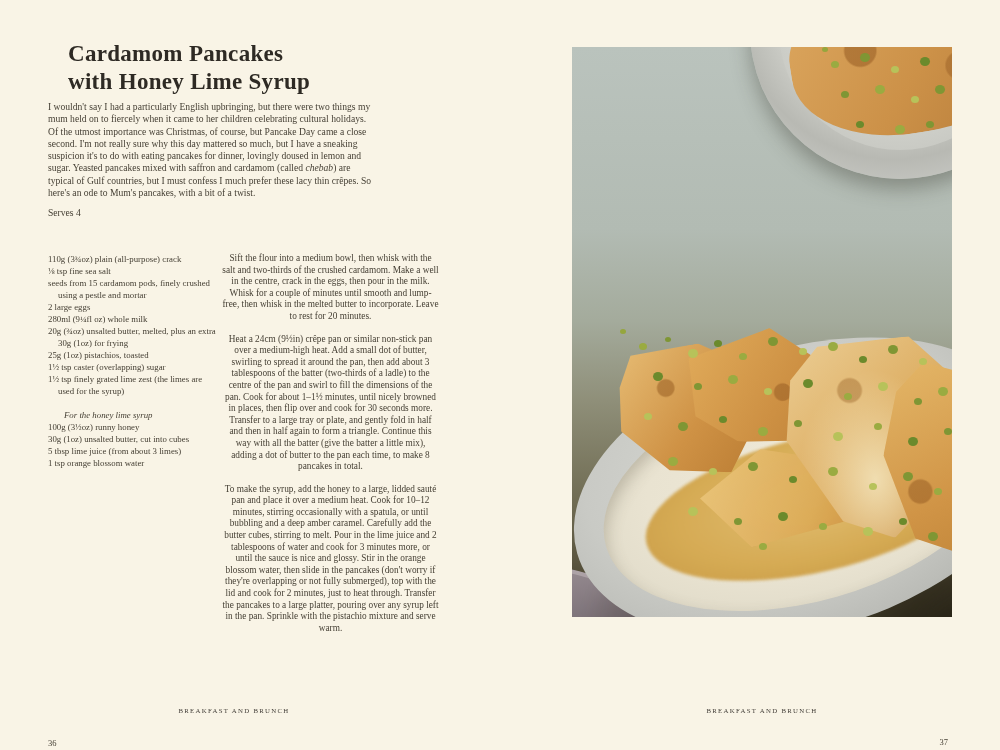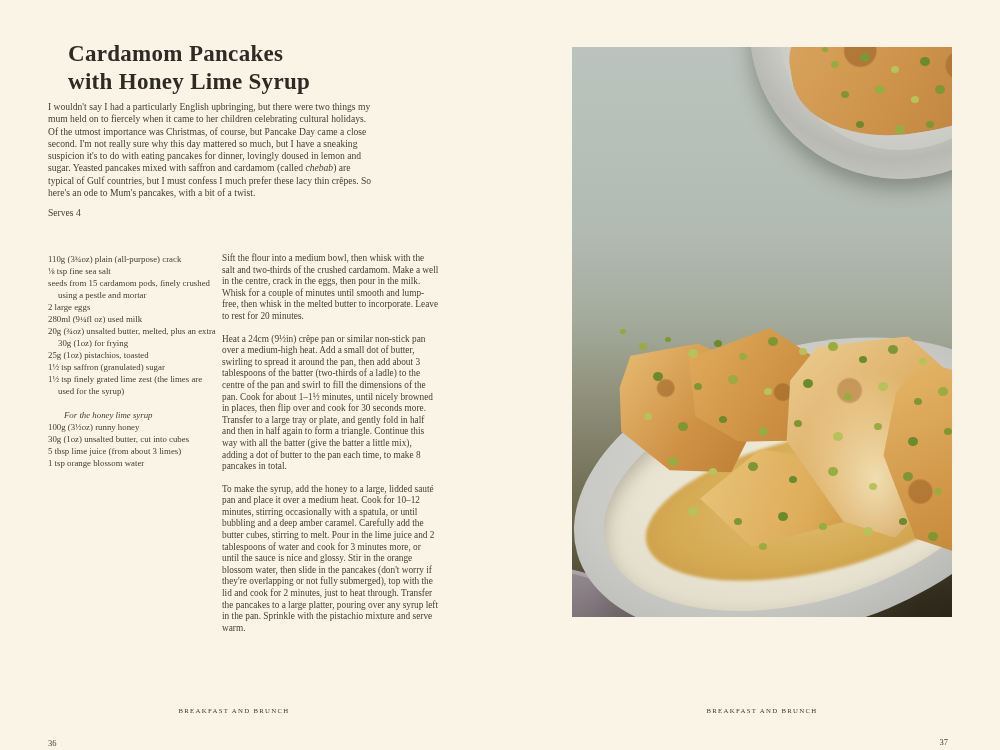--- a/index.html
+++ b/index.html
@@ -23,21 +23,21 @@
   .intro em{font-style:italic;}
   .serves{left:48px;top:207px;font-size:9.6px;color:#464035;}
   .ingredients{
     left:48px;top:253px;width:168px;
     font-size:8.8px;line-height:12px;color:#464035;
   }
   .ingredients .ing{padding-left:10px;text-indent:-10px;}
   .ingredients .syrup-head{font-style:italic;margin:12px 0 0 16px;}
   .method{
     left:222px;top:253px;width:217px;
-    font-size:9.3px;line-height:11.6px;color:#464035;
+    font-size:9.3px;line-height:11.6px;color:#464035;text-align:center;
   }
   .method p{margin:0 0 11px 0;}
   
   .folio{font-size:8.5px;color:#464035;}
   .folio-left{left:48px;top:738px;}
   .folio-right{right:52px;top:737px;}
   .running-head{
     font-size:6.8px;letter-spacing:1.3px;color:#45403a;
     text-align:center;
   }
@@ -182,24 +182,24 @@
 
 <div class="abs intro"><span>I wouldn't say I had a particularly English upbringing, but there were two things my mum held on to fiercely when it came to her children celebrating cultural holidays. Of the utmost importance was Christmas, of course, but Pancake Day came a close second. I'm not really sure why this day mattered so much, but I have a sneaking suspicion it's to do with eating pancakes for dinner, lovingly doused in lemon and sugar. Yeasted pancakes mixed with saffron and cardamom (called </span><em>chebab</em><span>) are typical of Gulf countries, but I must confess I much prefer these lacy thin crêpes. So here's an ode to Mum's pancakes, with a bit of a twist.</span></div>
 
 <div class="abs serves">Serves 4</div>
 
 <div class="abs ingredients">
   <div class="ing">110g (3¾oz) plain (all-purpose) crack</div>
   <div class="ing">⅛ tsp fine sea salt</div>
   <div class="ing">seeds from 15 cardamom pods, finely crushed using a pestle and mortar</div>
   <div class="ing">2 large eggs</div>
-  <div class="ing">280ml (9¼fl oz) used milk</div>
+  <div class="ing">280ml (9¼fl oz) whole milk</div>
   <div class="ing">20g (¾oz) unsalted butter, melted, plus an extra 30g (1oz) for frying</div>
   <div class="ing">25g (1oz) pistachios, toasted</div>
-  <div class="ing">1½ tsp saffron (granulated) sugar</div>
+  <div class="ing">1½ tsp caster (overlapping) sugar</div>
   <div class="ing">1½ tsp finely grated lime zest (the limes are used for the syrup)</div>
   <div class="syrup-head">For the honey lime syrup</div>
   <div class="ing">100g (3½oz) runny honey</div>
   <div class="ing">30g (1oz) unsalted butter, cut into cubes</div>
   <div class="ing">5 tbsp lime juice (from about 3 limes)</div>
   <div class="ing">1 tsp orange blossom water</div>
 </div>
 
 <div class="abs method">
   <p>Sift the flour into a medium bowl, then whisk with the salt and two-thirds of the crushed cardamom. Make a well in the centre, crack in the eggs, then pour in the milk. Whisk for a couple of minutes until smooth and lump-free, then whisk in the melted butter to incorporate. Leave to rest for 20 minutes.</p>

